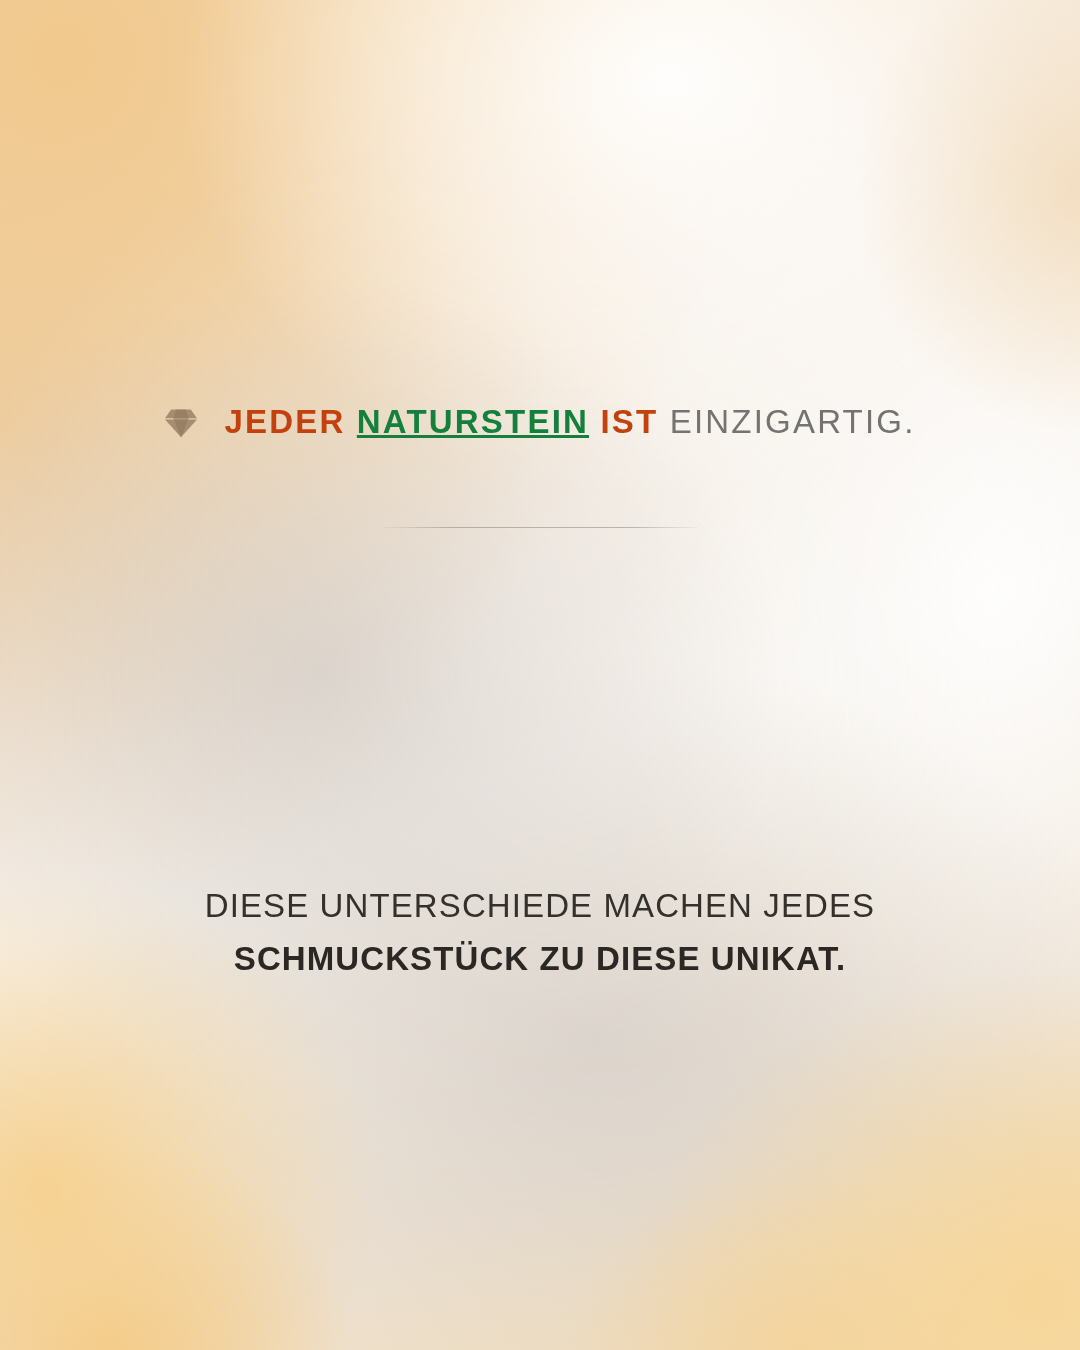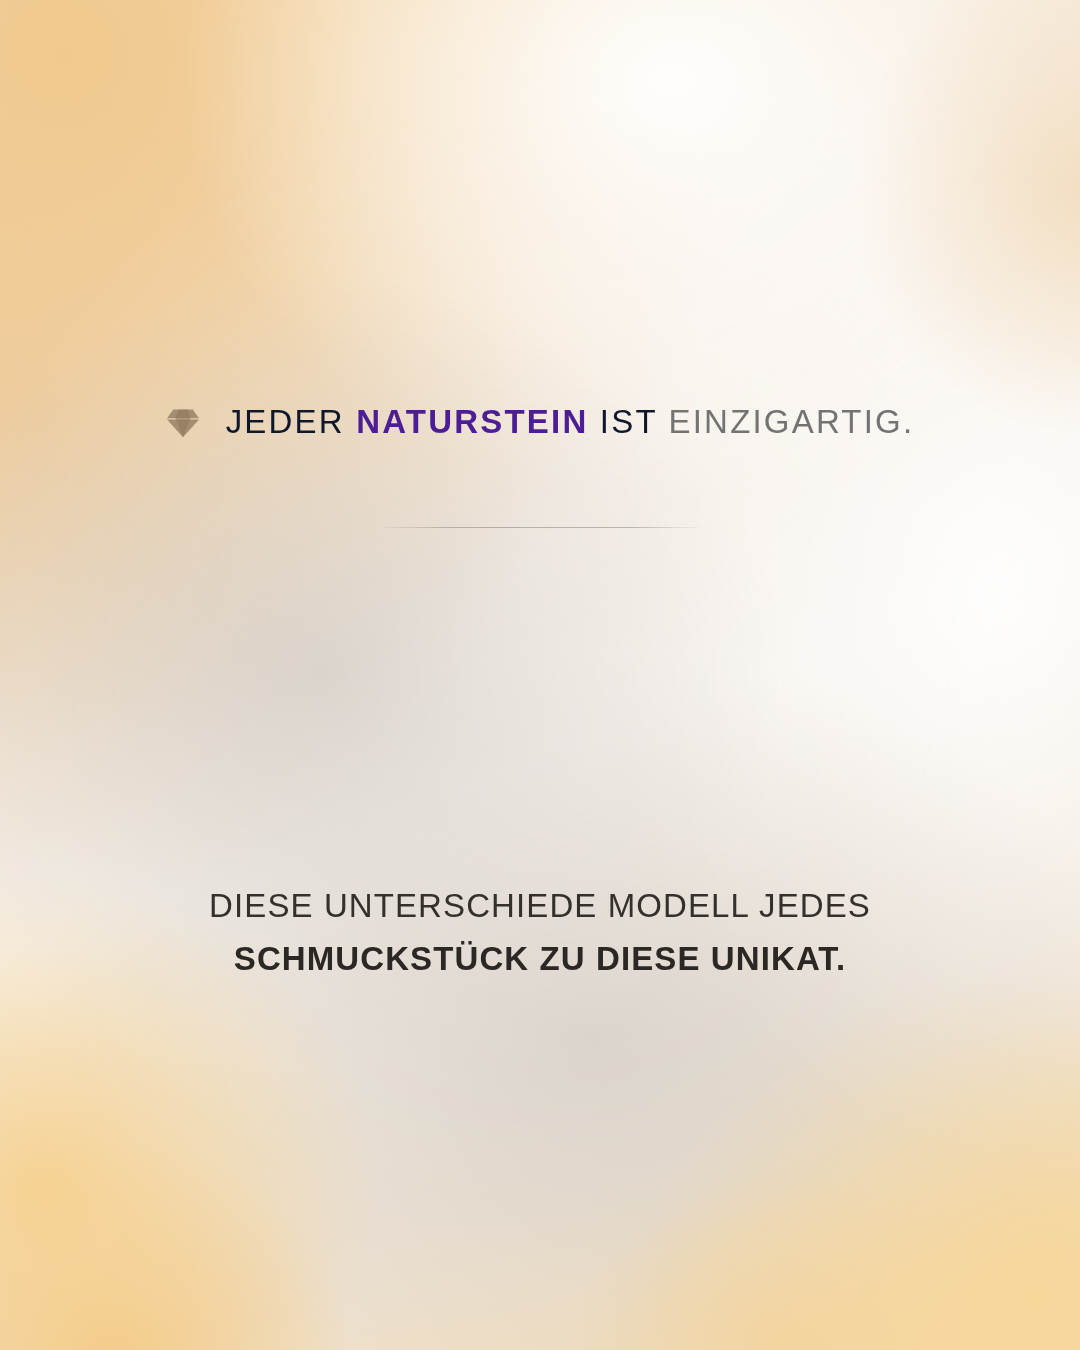--- a/index.html
+++ b/index.html
@@ -97,26 +97,27 @@
     flex: none;
     margin-top: 2px;
   }
   .headline-text {
     font-size: 33px;
     letter-spacing: 2.2px;
     white-space: nowrap;
     line-height: 1.1;
   }
   .hl-light {
-    color: #0f172a;
-    font-weight: 400;
+    color: #c2410c;
+    font-weight: 700;
   }
   .hl-mid {
-    color: #4c1d95;
+    color: #15803d;
     font-weight: 700;
+    text-decoration: underline;
   }
   .hl-dark {
     color: #737373;
     font-weight: 400;
   }
 
   .divider {
     position: absolute;
     top: 527px;
     left: 50%;
@@ -172,17 +173,17 @@
       </svg>
       <div class="headline-text">
         <span class="hl-light">JEDER </span><span class="hl-mid">NATURSTEIN</span><span class="hl-light"> IST </span><span class="hl-dark">EINZIGARTIG.</span>
       </div>
     </div>
 
     <div class="divider"></div>
 
 
     <p class="para para-2">
-      <span>DIESE UNTERSCHIEDE MODELL JEDES </span><strong>SCHMUCKSTÜCK ZU DIESE UNIKAT.</strong><span></span>
+      <span>DIESE UNTERSCHIEDE MACHEN JEDES </span><strong>SCHMUCKSTÜCK ZU DIESE UNIKAT.</strong><span></span>
     </p>
 
   </div>
 </div>
 
 </body></html>

